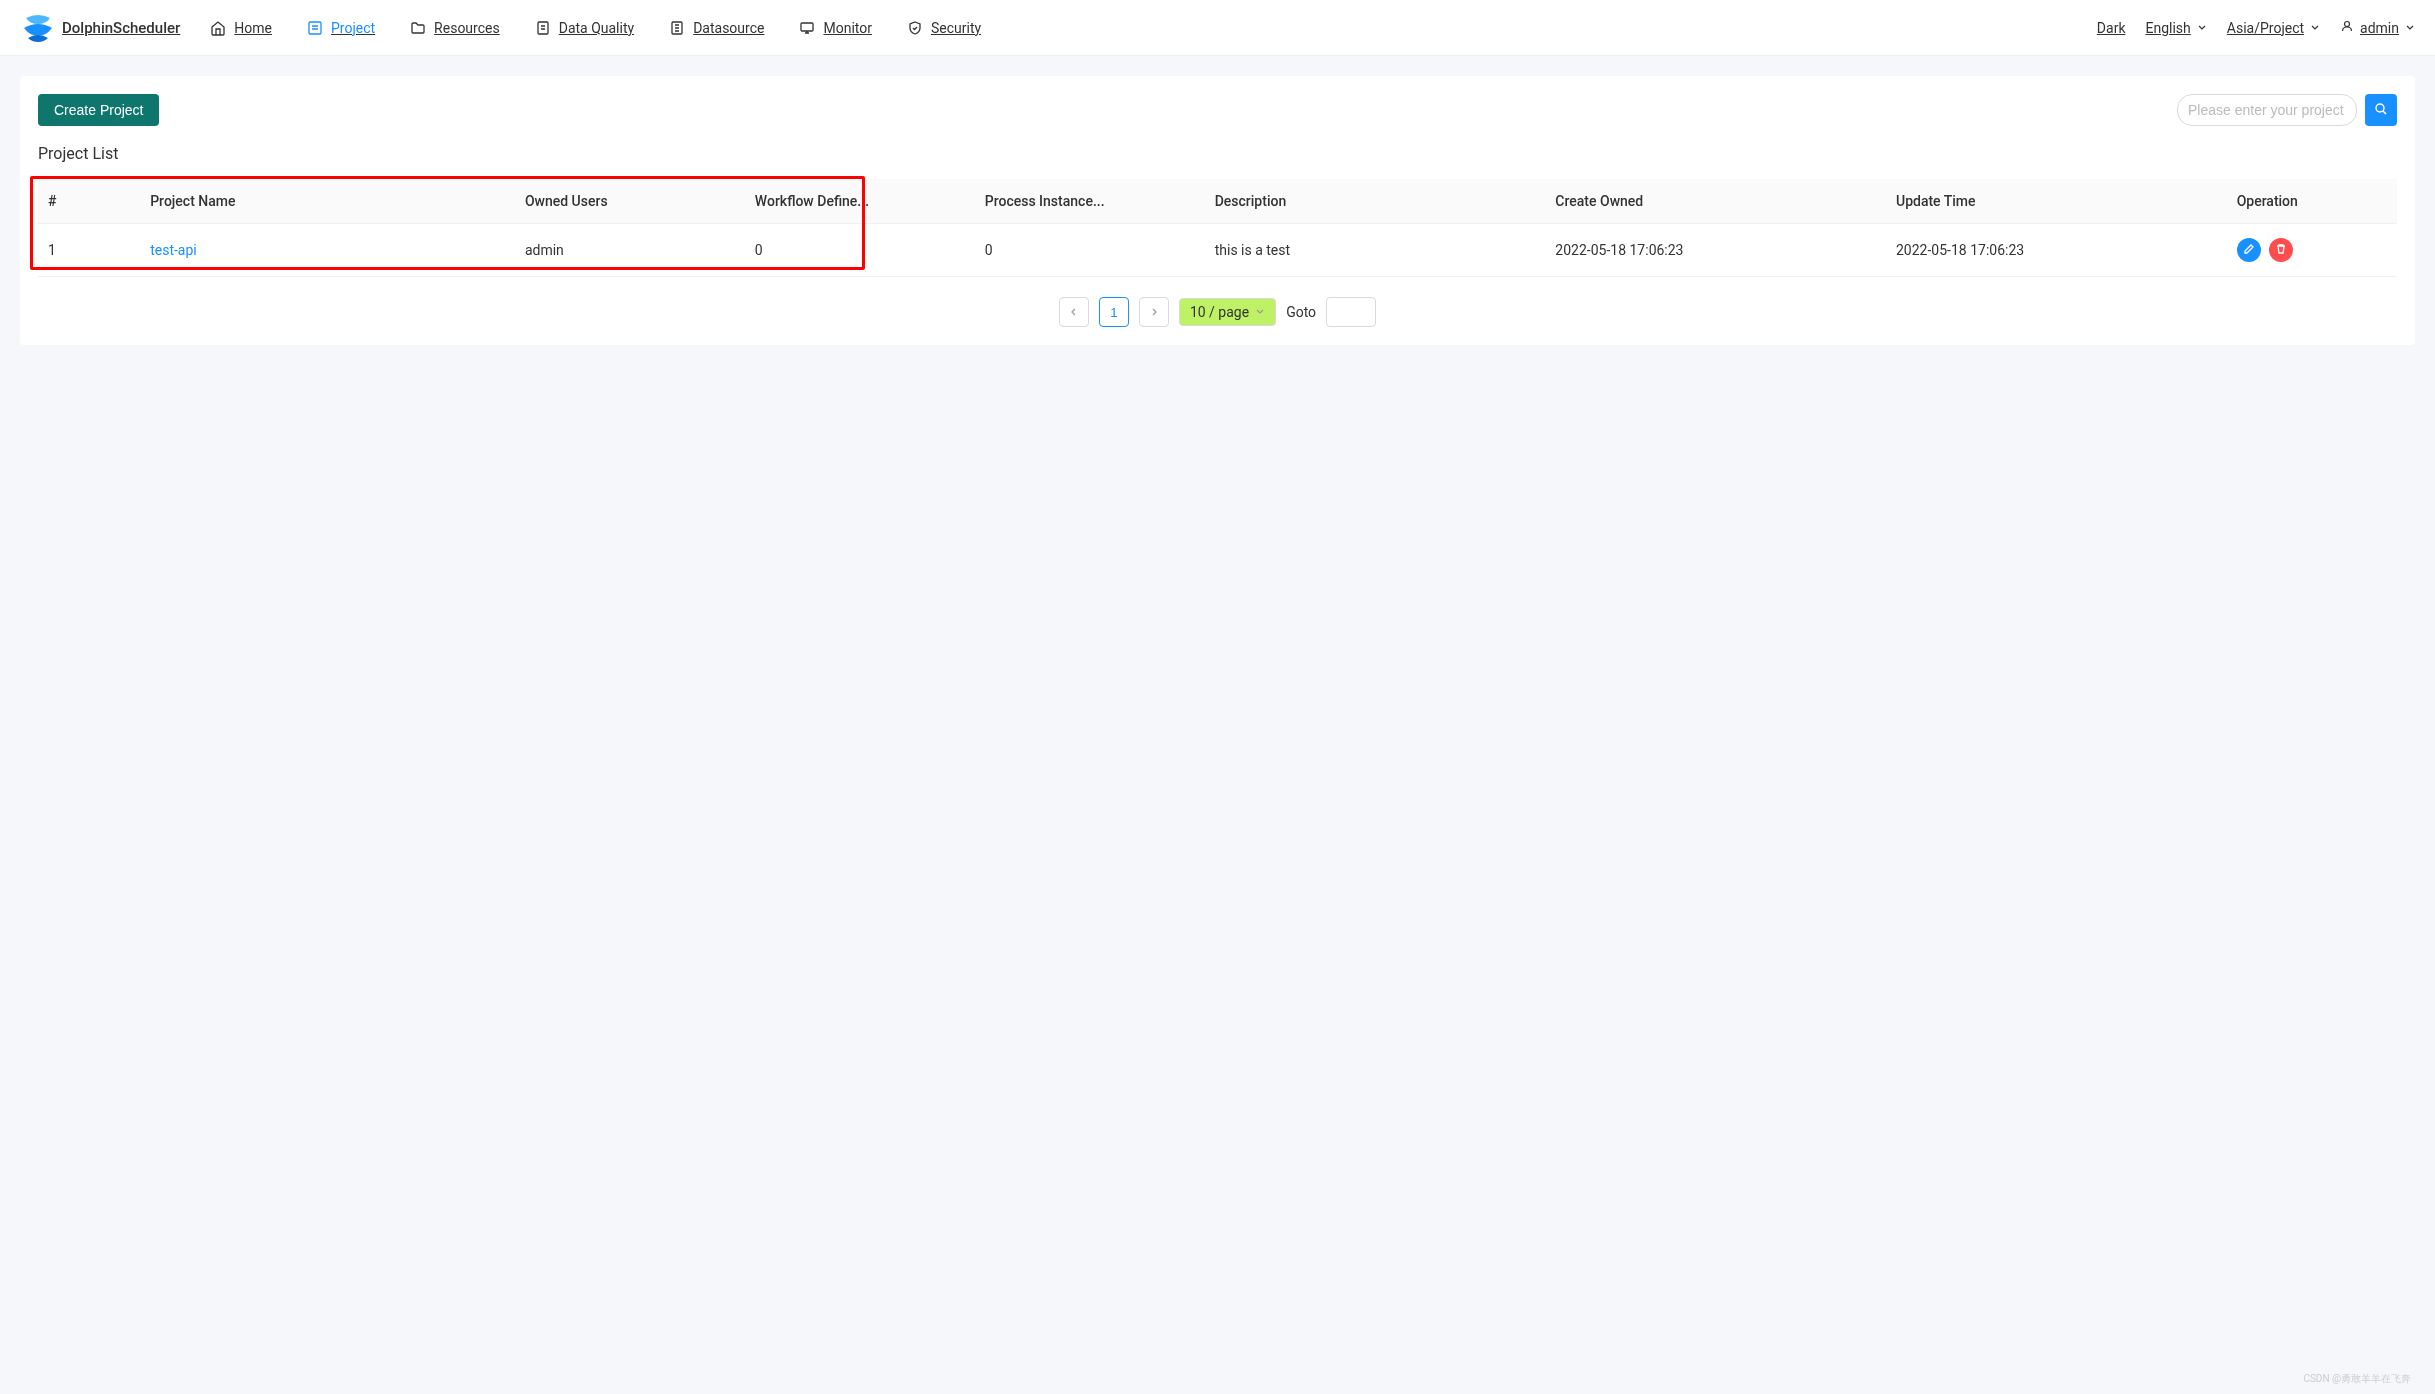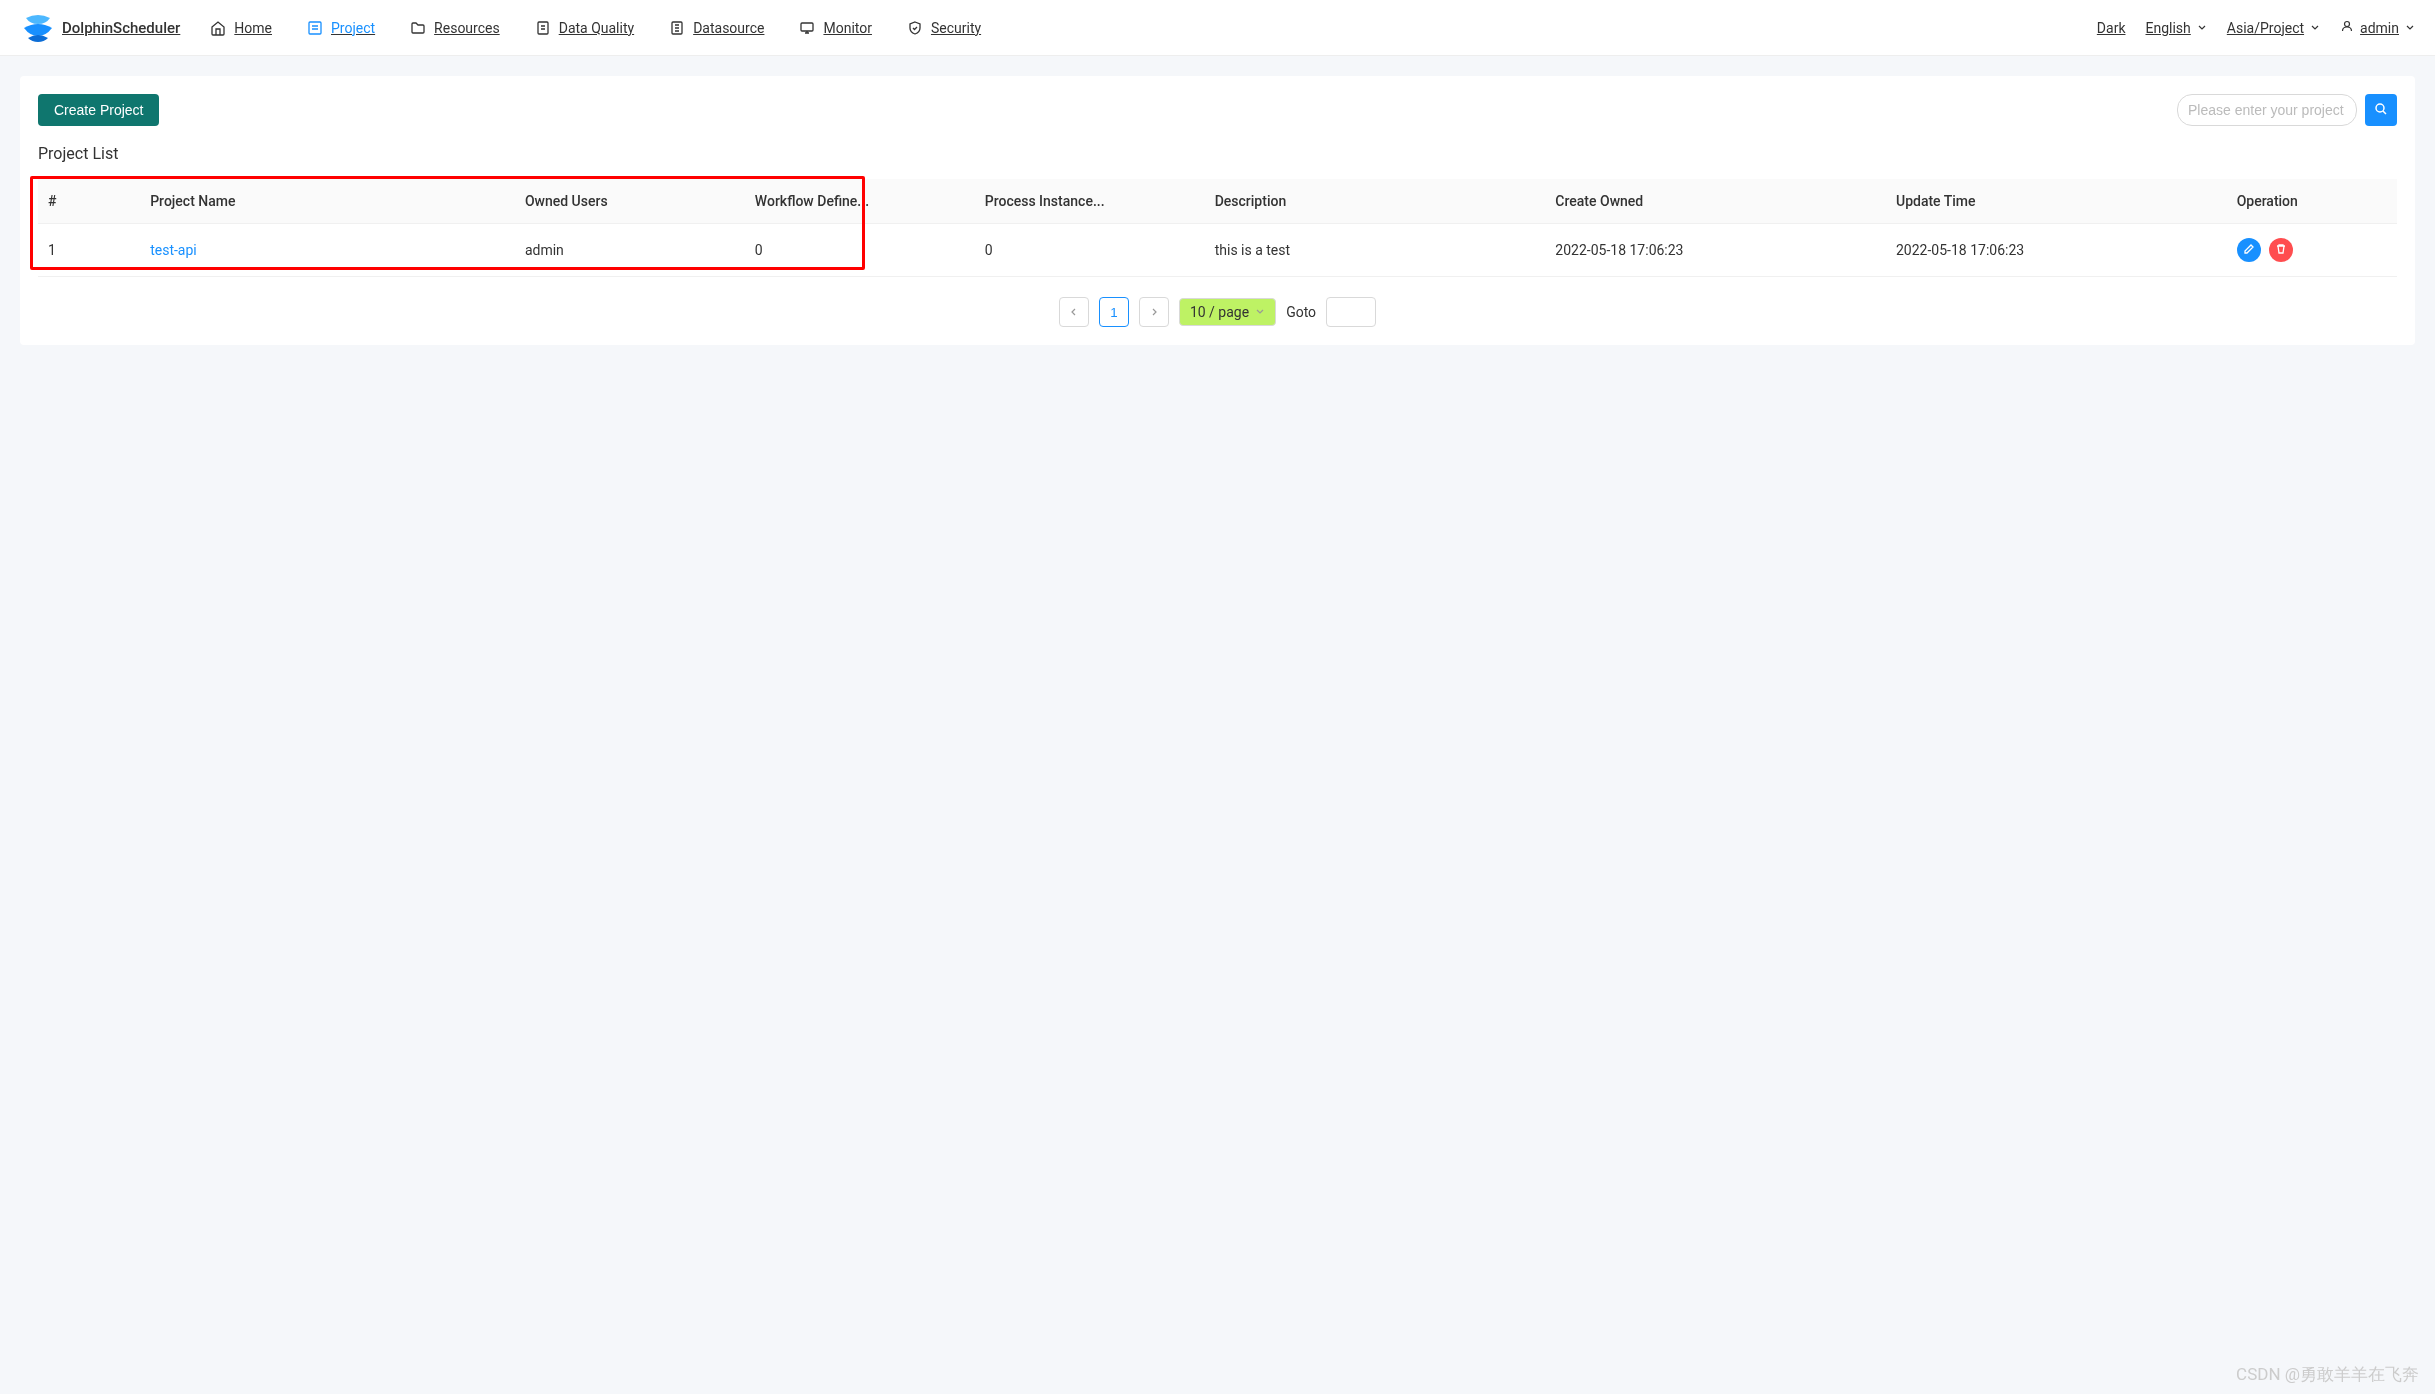--- a/index.html
+++ b/index.html
@@ -43,21 +43,21 @@
     .op-delete { background: #ff4d4f; }
     
     
     .pagination { display: flex; align-items: center; justify-content: center; gap: 10px; margin-top: 20px; }
     .page-btn { width: 30px; height: 30px; border: 1px solid #d9d9d9; background: #fff; border-radius: 4px; cursor: pointer; display: flex; align-items: center; justify-content: center; color: #999; }
     .page-btn.active { border-color: #1890ff; color: #1890ff; }
     .page-size { border: 1px solid #d9d9d9; border-radius: 4px; padding: 5px 10px; display: flex; align-items: center; gap: 6px; cursor: pointer; background: #bef264; }
     .goto-label { color: #333; }
     .goto-input { border: 1px solid #d9d9d9; border-radius: 4px; width: 50px; height: 30px; padding: 0 6px; }
     
-    .watermark { position: fixed; bottom: 8px; right: 16px; font-size: 17px; color: #ccc; }
+    .watermark { position: fixed; bottom: 8px; right: 24px; font-size: 10px; color: #ccc; }
     
     .col-idx { width: 60px; }
     .col-name { width: 220px; }
     .col-user { width: 135px; }
     .col-wf { width: 135px; }
     .col-pi { width: 135px; }
     .col-desc { width: 200px; }
     .col-ct { width: 200px; }
     .col-ut { width: 200px; }
     .col-op { width: 100px; }

